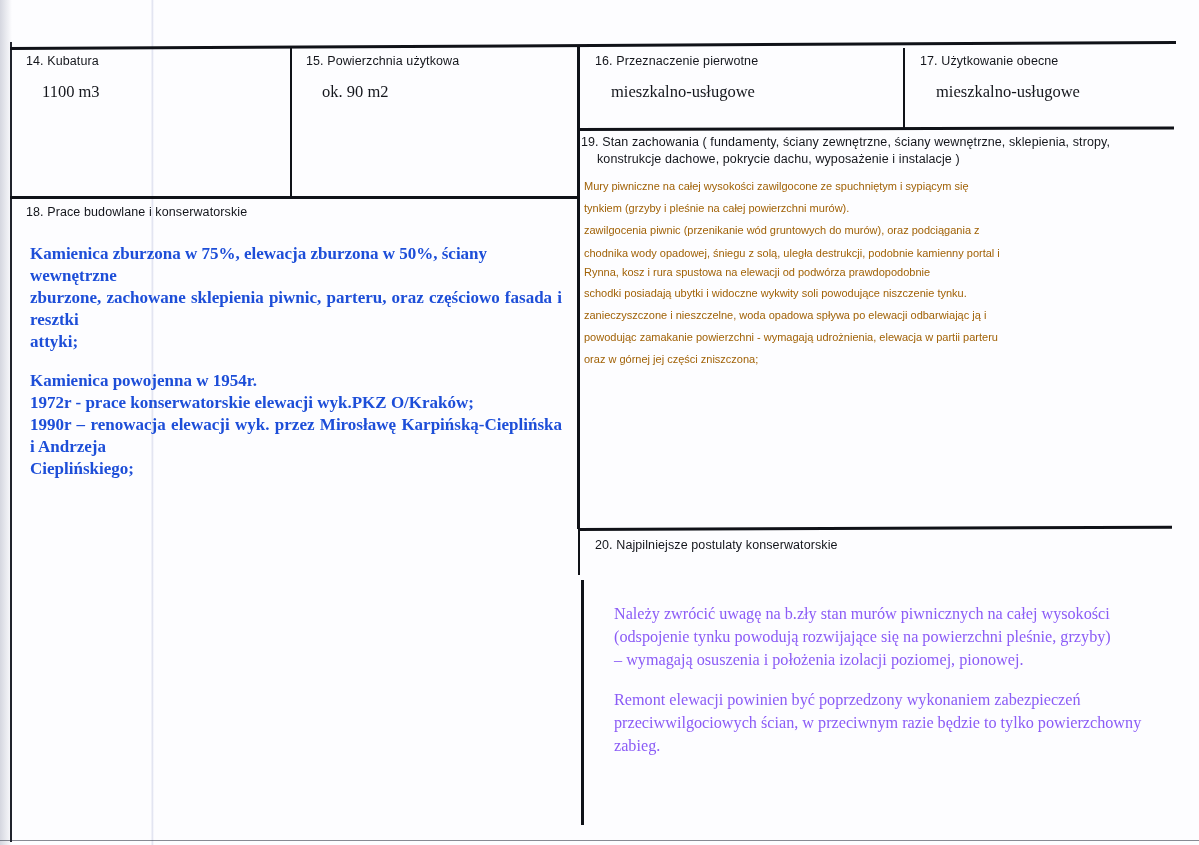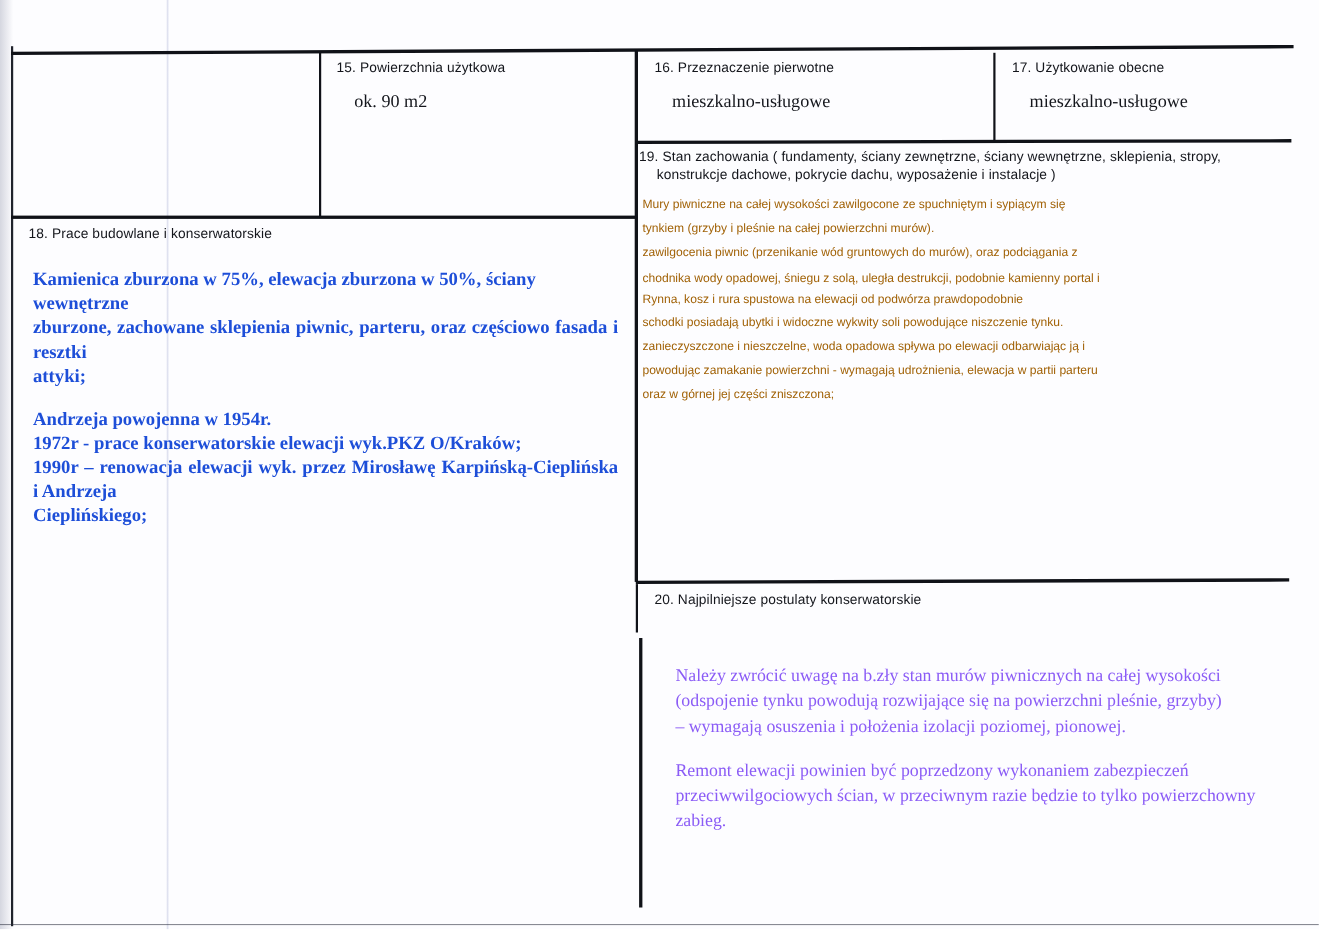--- a/index.html
+++ b/index.html
@@ -131,20 +131,24 @@
 
   <div class="rule-h" style="left:578px; top:528px; width:594px; height:3px; transform:rotate(-0.22deg);"></div>
 
   <div class="rule-v" style="left:290px; top:48px; width:2px; height:149px;"></div>
   <div class="rule-v" style="left:577px; top:46px; width:3px; height:84px;"></div>
   <div class="rule-v" style="left:903px; top:48px; width:2px; height:81px;"></div>
   <div class="rule-v" style="left:577px; top:130px; width:3px; height:399px;"></div>
   <div class="rule-v" style="left:578px; top:531px; width:2px; height:44px;"></div>
   <div class="rule-v" style="left:581px; top:580px; width:3px; height:245px;"></div>
 
+  <div class="cell" style="left:12px; top:53px; width:276px; height:140px;">
+    <div class="field-label" style="padding-left:14px;">14. Kubatura</div>
+    <div class="field-value" style="padding-left:30px; padding-top:12px;">1100 m3</div>
+  </div>
 
   <div class="cell" style="left:292px; top:53px; width:282px; height:140px;">
     <div class="field-label" style="padding-left:14px;">15. Powierzchnia użytkowa</div>
     <div class="field-value" style="padding-left:30px; padding-top:12px;">ok. 90 m2</div>
   </div>
 
   <div class="cell" style="left:581px; top:53px; width:320px; height:74px;">
     <div class="field-label" style="padding-left:14px;">16. Przeznaczenie pierwotne</div>
     <div class="field-value" style="padding-left:30px; padding-top:12px;">mieszkalno-usługowe</div>
   </div>
@@ -155,21 +159,21 @@
   </div>
 
   <div class="cell" style="left:12px; top:204px; width:566px; height:320px;">
     <div class="field-label" style="padding-left:14px;">18. Prace budowlane i konserwatorskie</div>
 
     <div class="body-serif" style="padding-left:18px; padding-top:22px; width:532px;">
       <p>Kamienica zburzona w 75%, elewacja zburzona w 50%, ściany wewnętrzne</p>
       <p class="just-block"> zburzone, zachowane sklepienia piwnic,   parteru, oraz częściowo fasada i resztki</p>
       <p>attyki;</p>
       <div class="para-gap"></div>
-      <p>Andrzeja powojenna w 1954r.</p>
+      <p>Kamienica powojenna w 1954r.</p>
       <p>1972r -  prace konserwatorskie elewacji wyk.PKZ O/Kraków;</p>
       <p class="just-block">1990r – renowacja elewacji wyk. przez Mirosławę Karpińską-Cieplińska i Andrzeja</p>
       <p>Cieplińskiego;</p>
     </div>
   </div>
 
   <div class="cell" style="left:581px; top:134px; width:600px; height:390px;">
     <div class="field-label" style="padding-left:0;">
       <span>19. Stan zachowania ( fundamenty, ściany zewnętrzne, ściany wewnętrzne, sklepienia, stropy,</span>
       <span class="cont">konstrukcje dachowe, pokrycie dachu, wyposażenie i instalacje )</span>

